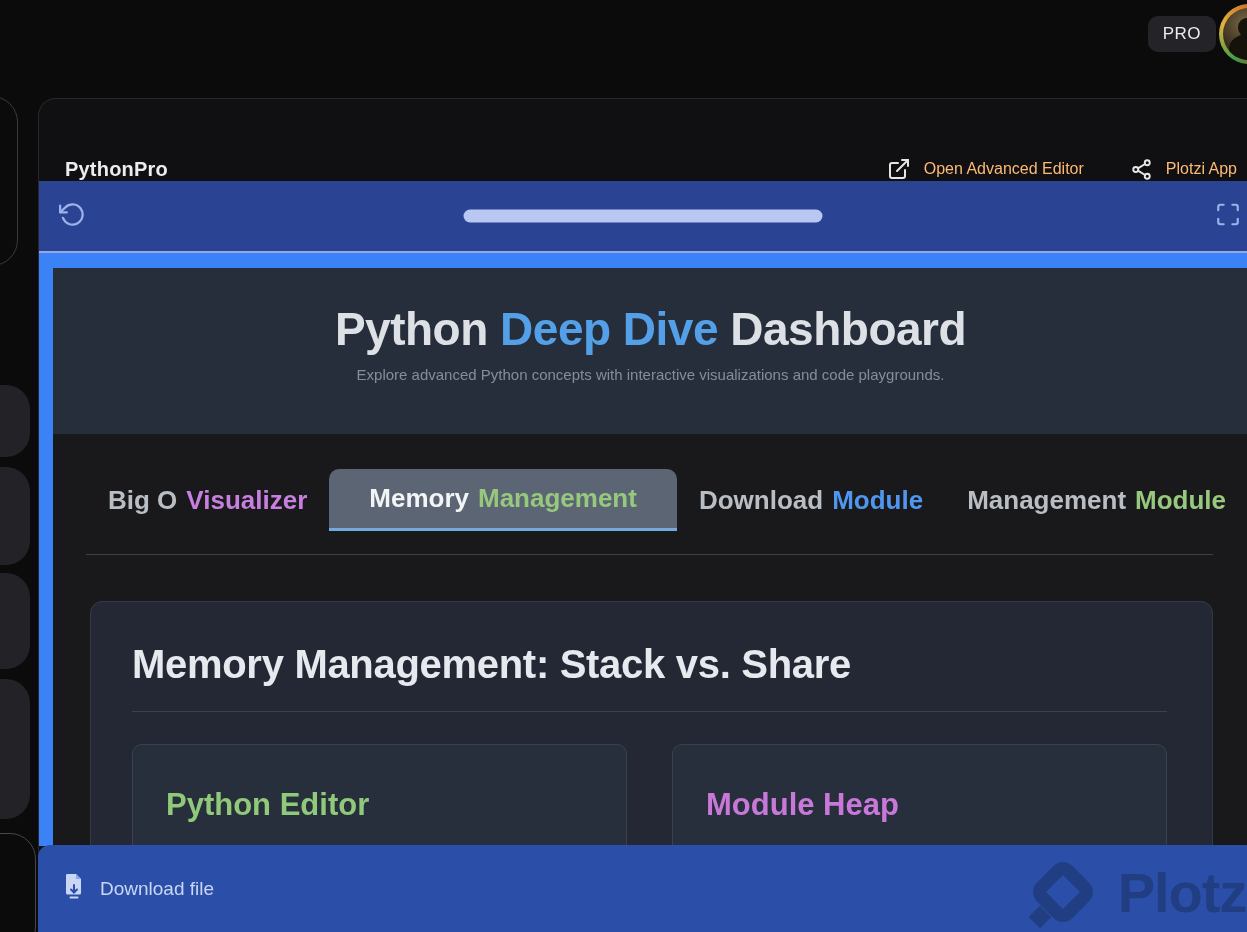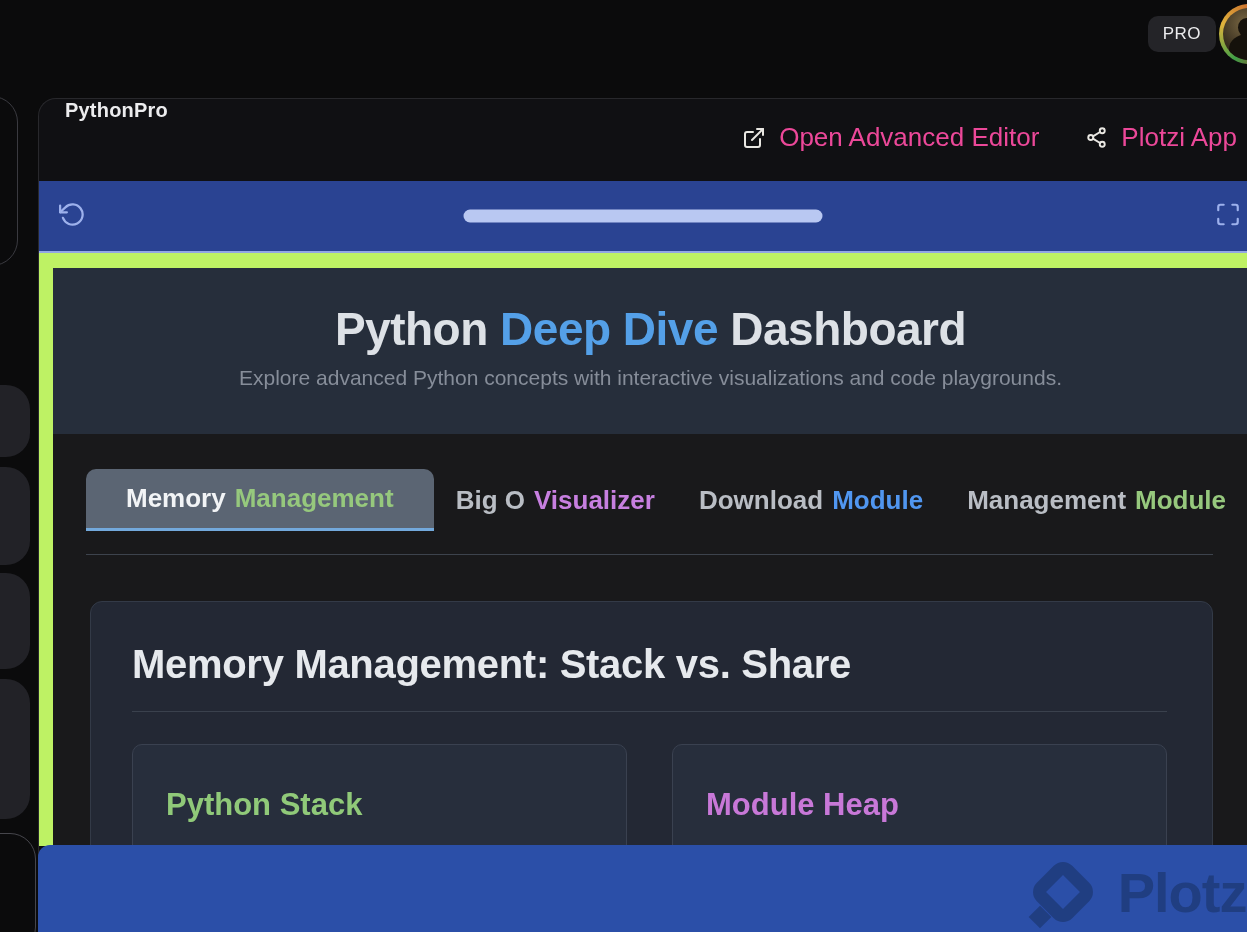--- a/index.html
+++ b/index.html
@@ -39,46 +39,46 @@
   .rail-item.i2 { top:467px; height:98px; }
   .rail-item.i3 { top:573px; height:96px; }
   .rail-item.i4 { top:679px; height:140px; }
 
   
   .app-frame {
     position:absolute; left:38px; top:98px; width:1209px; height:834px;
     background:#101013; border-top:1px solid #28282c; border-left:1px solid #28282c;
     border-top-left-radius:18px; overflow:hidden;
   }
-  .app-header { height:82px; display:flex; align-items:flex-start; padding:0 10px 0 26px;flex-direction:column; }
+  .app-header { height:82px; display:flex; align-items:flex-end; padding:0 10px 0 26px; }
   .app-title { font-size:20px; font-weight:700; color:#ececee; letter-spacing:.2px; }
   .header-actions { margin-left:auto; display:flex; align-items:center; gap:46px; }
   .header-btn { display:flex; align-items:center; gap:13px; background:none; border:none;
-    color:#ec4899; font-size:26px; font-family:inherit; cursor:pointer; white-space:nowrap; }
+    color:#fdba74; font-size:16px; font-family:inherit; cursor:pointer; white-space:nowrap; }
   .header-btn svg { display:block; }
 
   
   .toolbar {
     position:relative; height:72px; background:#2a4392;
     border-bottom:2px solid #93a7e4; display:flex; align-items:center;
   }
   .tool-btn { background:none; border:none; cursor:pointer; display:flex; align-items:center; }
   .refresh-btn { margin-left:20px; }
   .progress-pill {
     position:absolute; left:50%; top:50%; transform:translate(-50%,-50%);
     width:359px; height:13px; border-radius:7px; background:#b9c8f2;
   }
   .fullscreen-btn { position:absolute; right:6px; top:50%; transform:translateY(-50%); }
 
   
-  .preview { height:593px; background:#bef264; padding:15px 0 0 14px; overflow:hidden; }
+  .preview { height:593px; background:#3b82f6; padding:15px 0 0 14px; overflow:hidden; }
   .dashboard { width:1195px; height:100%; background:#19191b; }
   .hero { height:166px; background:#262e3b; text-align:center; padding-top:34px; }
   .hero h1 { font-size:46px; font-weight:700; color:#dde1e6; letter-spacing:-.5px; }
-  .hero .subtitle { margin-top:10px; font-size:21px; color:#868d99; }
+  .hero .subtitle { margin-top:10px; font-size:15px; color:#868d99; }
 
   .tabs { display:flex; align-items:flex-end; margin:35px 0 0 33px; }
   .tab {
     background:none; border:none; font-family:inherit; cursor:pointer;
     font-size:26px; font-weight:600; color:#b9bdc4; height:62px; padding:0 22px;
     white-space:nowrap; display:flex; align-items:center; gap:9px;
   }
   .tab .t-primary { color:#b9bdc4; }
   .tab.active {
     background:#5b6573; border-radius:10px 10px 0 0; padding:0 40px;
@@ -202,57 +202,71 @@
       <section class="hero">
         <h1>
           <span>Python</span>
           <span style="color: rgb(84, 160, 232);">Deep Dive</span>
           <span>Dashboard</span>
         </h1>
         <div class="subtitle">Explore advanced Python concepts with interactive visualizations and code playgrounds.</div>
       </section>
 
       <nav class="tabs">
+        <button class="tab">
+          <span class="t-primary">Big O</span>
+          <span style="color: rgb(199, 127, 224);">Visualizer</span>
+        </button>
         <button class="tab active">
           <span class="t-primary">Memory</span>
           <span style="color: rgb(150, 200, 125);">Management</span>
-        </button>
-        <button class="tab">
-          <span class="t-primary">Big O</span>
-          <span style="color: rgb(199, 127, 224);">Visualizer</span>
         </button>
         <button class="tab">
           <span class="t-primary">Download</span>
           <span style="color: rgb(80, 150, 240);">Module</span>
         </button>
         <button class="tab">
           <span class="t-primary">Management</span>
           <span style="color: rgb(150, 200, 125);">Module</span>
         </button>
       </nav>
       <hr class="tabs-divider">
 
       <section class="main-card">
         <h2>Memory Management: Stack vs. Share</h2>
         <hr class="card-divider">
         <div class="cards-row">
           <div class="sub-card">
-            <h3 style="color: rgb(144, 201, 121);">Python Stack</h3>
+            <h3 style="color: rgb(144, 201, 121);">Python Editor</h3>
           </div>
           <div class="sub-card">
             <h3 style="color: rgb(200, 120, 216);">Module Heap</h3>
           </div>
         </div>
       </section>
 
     </div>
   </div>
 </div>
 
 <footer class="bottom-bar">
+  <button class="download-btn">
+    <span>
+      <svg width="24" height="26" viewBox="0 0 24 26" fill="none">
+        <path d="M5 1h9l5 5v14a1.5 1.5 0 0 1-1.5 1.5h-12A1.5 1.5 0 0 1 4 20V2.5A1.5 1.5 0 0 1 5 1z" fill="#c9d6f5"></path>
+        <path d="M14 1l5 5h-5z" fill="#8fa7e0"></path>
+        <g stroke="#2b4fa8" stroke-width="2" stroke-linecap="round">
+          <line x1="12" y1="12" x2="12" y2="19"></line>
+          <polyline points="9 16.5 12 19.5 15 16.5" fill="none"></polyline>
+        </g>
+        <line x1="8.5" y1="24.5" x2="15.5" y2="24.5" stroke="#c9d6f5" stroke-width="2" stroke-linecap="round"></line>
+      </svg>
+    </span>
+    <span>Download file</span>
+  </button>
   <div class="watermark">
     <span class="wm-logo">
       <span class="wm-diamond"></span>
         <span class="wm-tail"></span>
     </span>
     <span class="wm-text">Plotzi</span>
   </div>
 </footer>
 
 </body></html>

